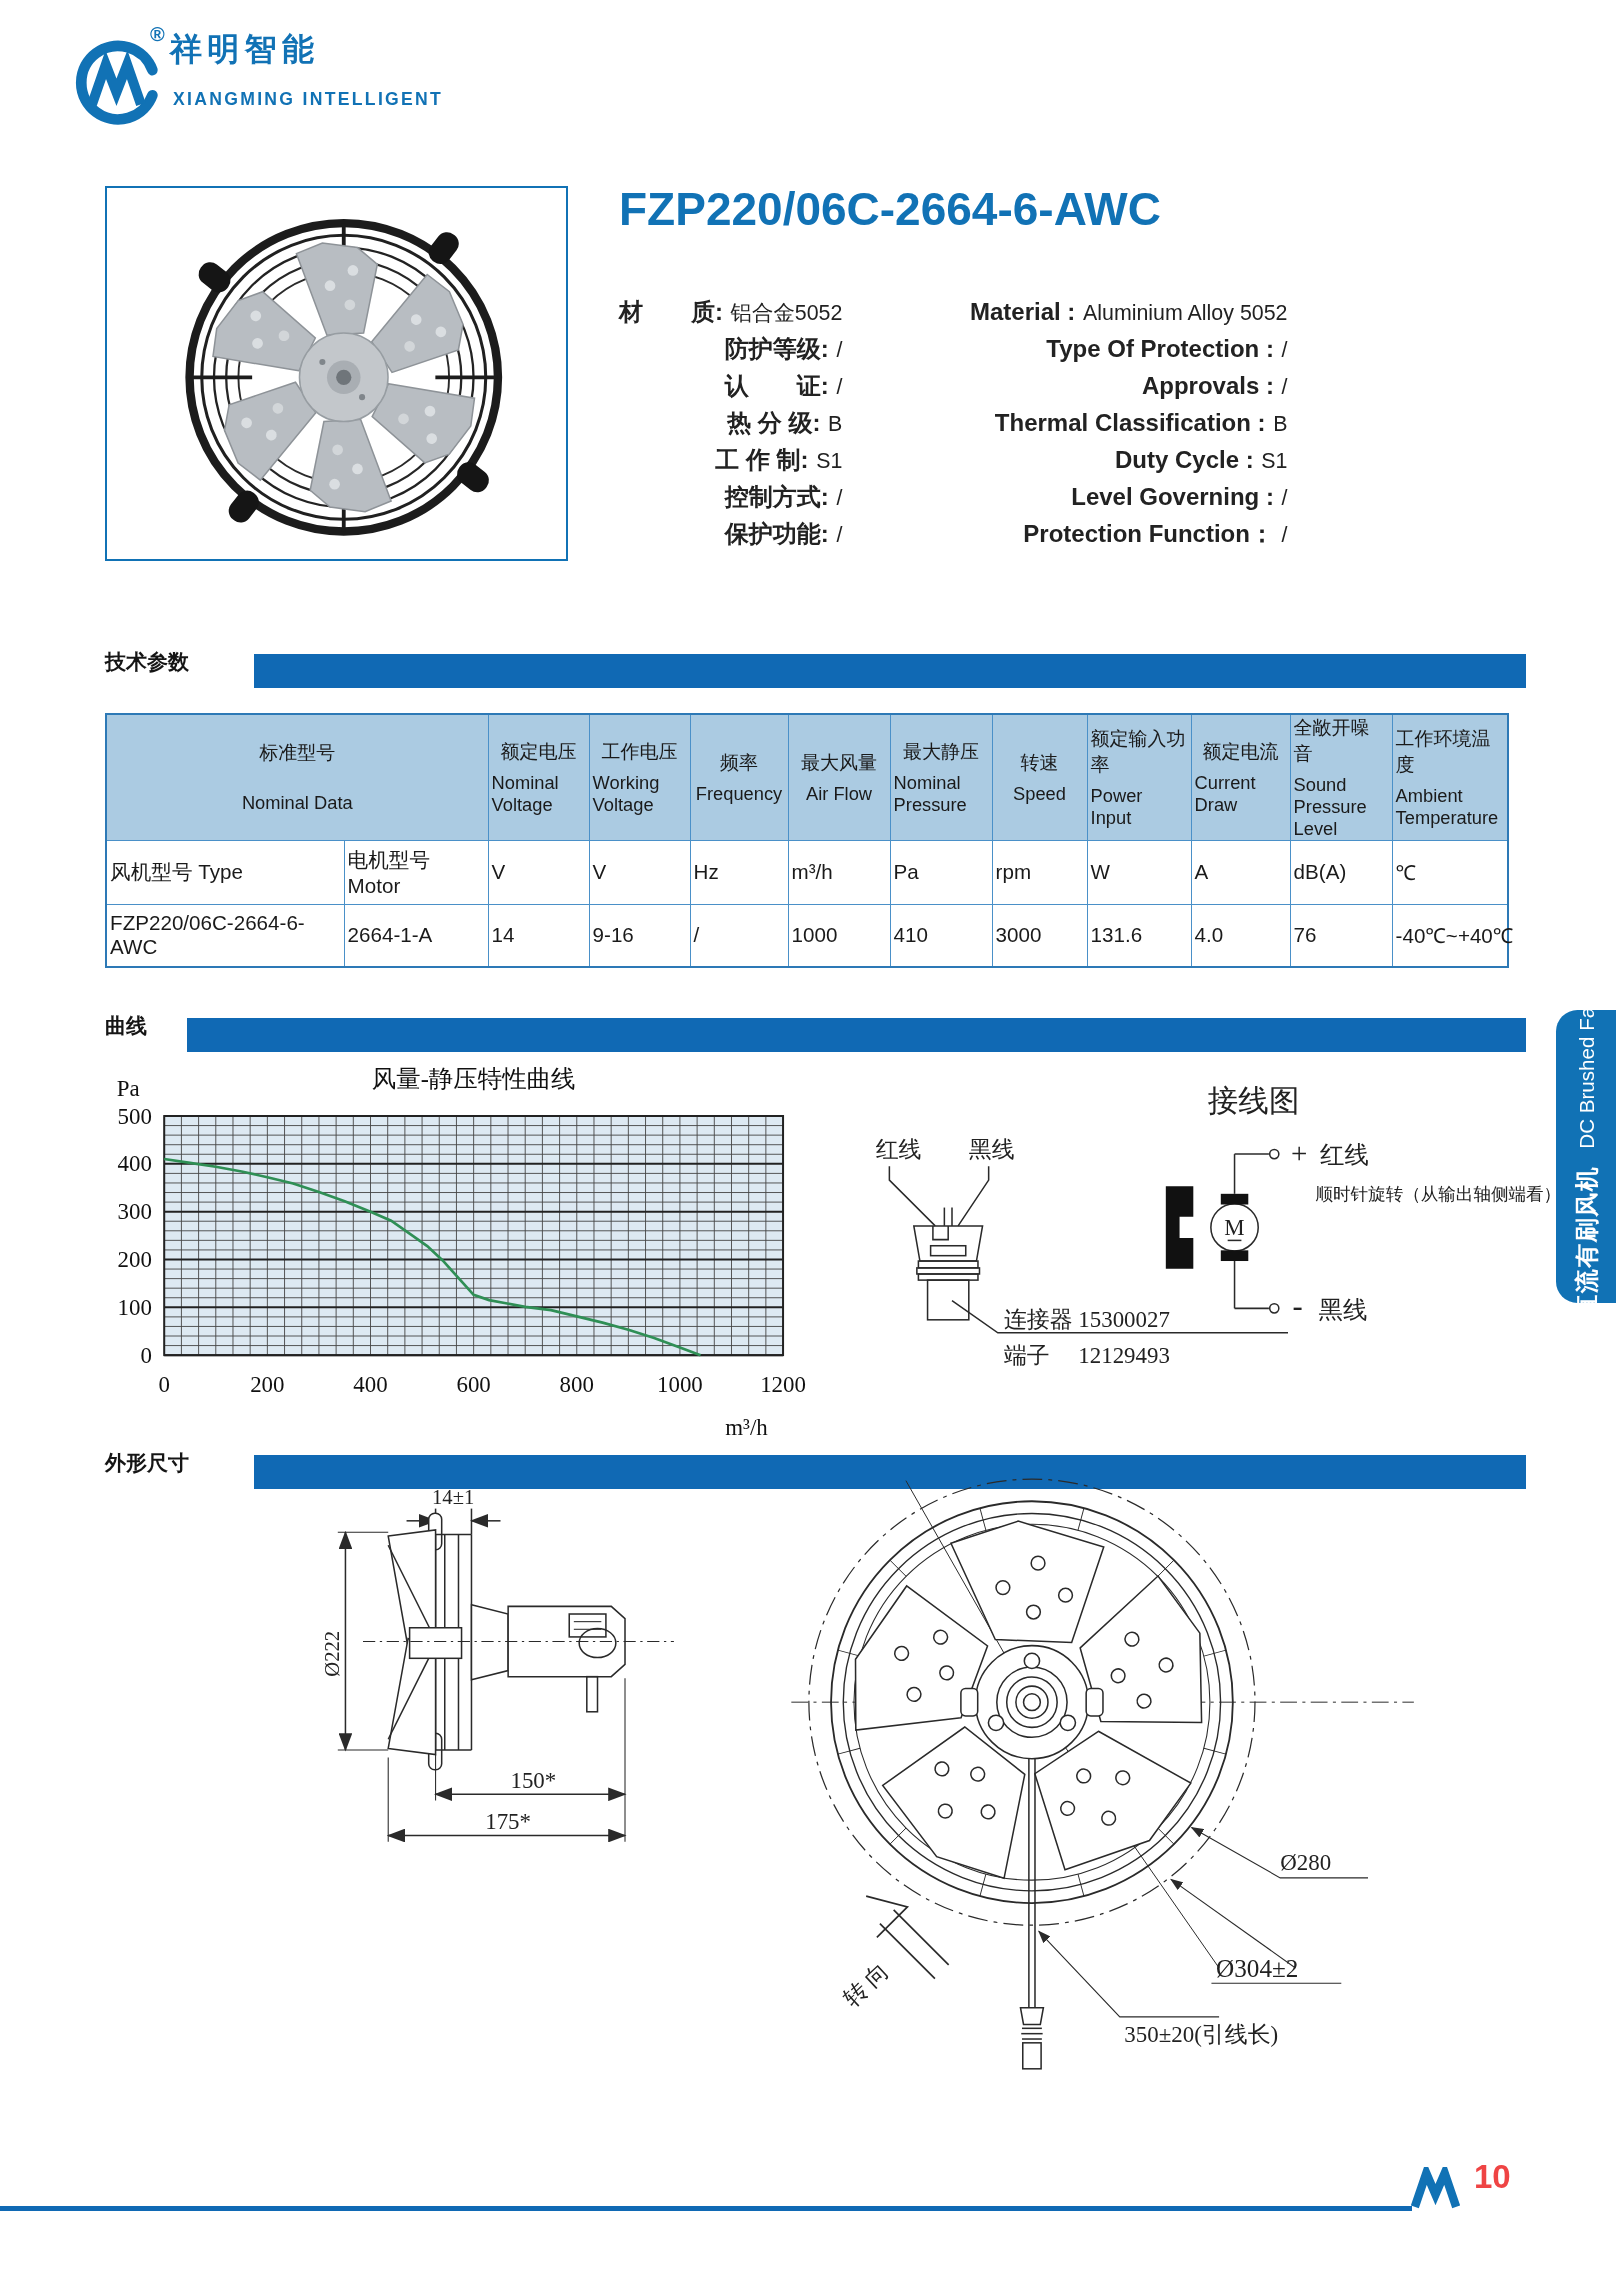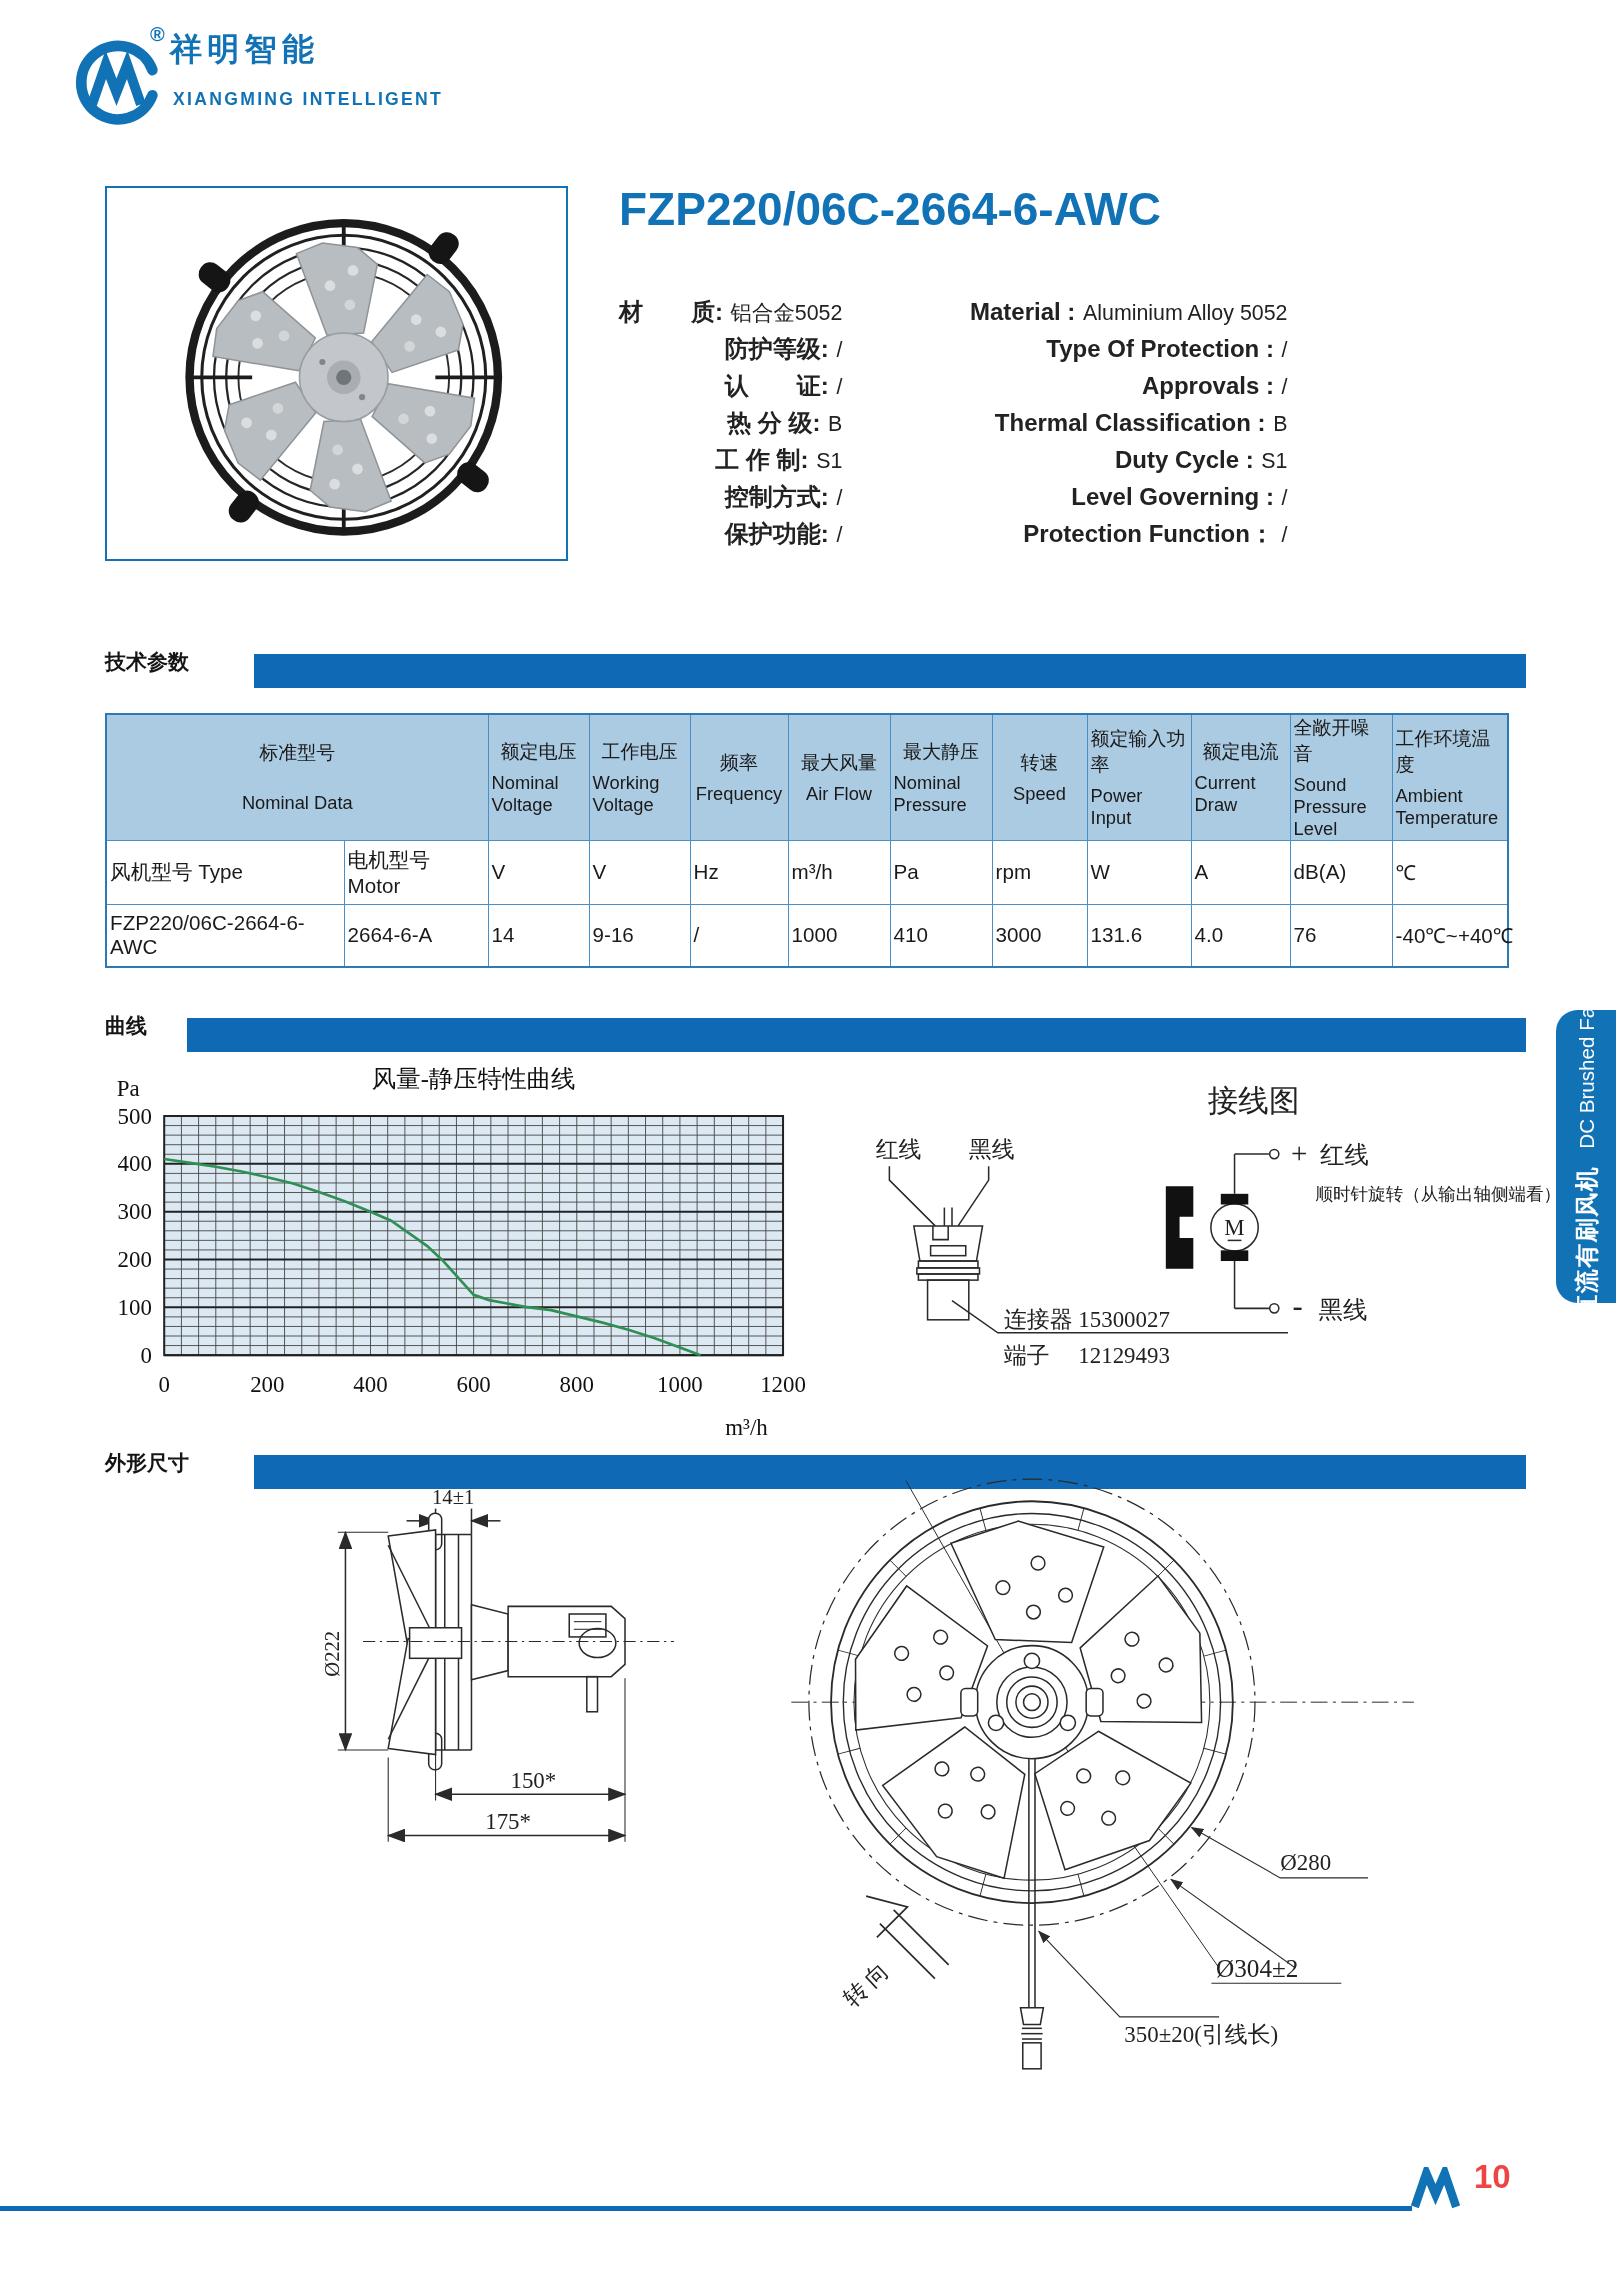--- a/index.html
+++ b/index.html
@@ -224,21 +224,21 @@
           <td>m³/h</td>
       <td>Pa</td>
           <td>rpm</td>
           <td>W</td>
       <td>A</td>
           <td>dB(A)</td>
           <td>℃</td>
     </tr>
     <tr class="data">
       <td>FZP220/06C-2664-6-AWC</td>
-          <td>2664-6-A</td>
+          <td>2664-1-A</td>
           <td>14</td>
       <td>9-16</td>
           <td>/</td>
           <td>1000</td>
       <td>410</td>
           <td>3000</td>
           <td>131.6</td>
       <td>4.0</td>
           <td>76</td>
           <td>-40℃~+40℃</td>

